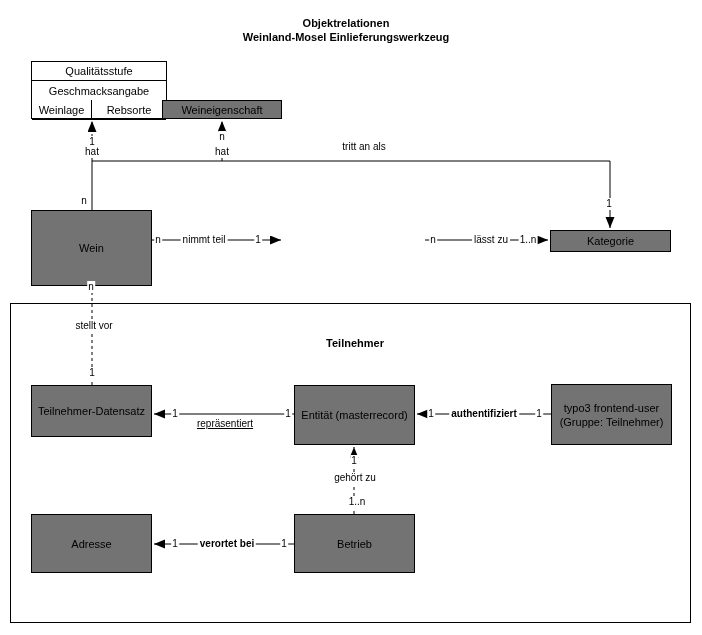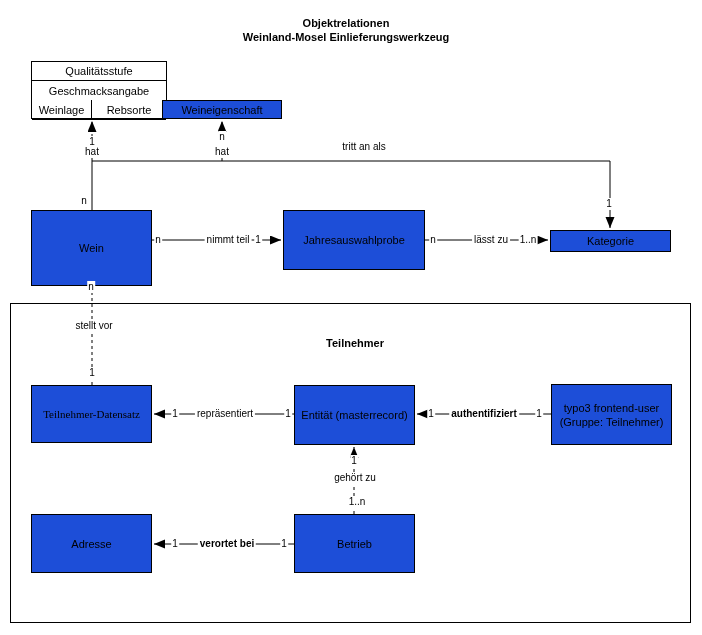--- a/index.html
+++ b/index.html
@@ -5,21 +5,21 @@
   html,body{margin:0;padding:0;background:#ffffff;}
   #canvas{
     position:relative;width:702px;height:635px;background:#ffffff;
     font-family:"Liberation Sans",sans-serif;color:#000;overflow:hidden;
   }
   .title{
     position:absolute;left:146px;top:16px;width:400px;text-align:center;
     font-weight:bold;font-size:11px;line-height:14px;
   }
   .ebox{
-    position:absolute;border:1px solid #000;background:#1d4ed8;box-sizing:border-box;
+    position:absolute;border:1px solid #000;background:#737373;box-sizing:border-box;
     display:flex;align-items:center;justify-content:center;text-align:center;
     font-size:11px;line-height:14px;z-index:3;
   }
   .group{
     position:absolute;border:1px solid #000;background:transparent;box-sizing:border-box;z-index:1;
   }
   .group-title{
     position:absolute;font-weight:bold;font-size:11px;z-index:2;transform:translate(-50%,-50%);
     background:#fff;padding:0 2px;white-space:nowrap;
   }
@@ -78,23 +78,22 @@
     <div class="row r1">Qualitätsstufe</div>
     <div class="row r3">Geschmacksangabe</div>
     <div class="row r2">
       <div class="cell c1">Weinlage</div>
       <div class="cell c2">Rebsorte</div>
     </div>
   </div>
 
   <div class="ebox" style="left:162px;top:100px;width:120px;height:19px;">Weineigenschaft</div>
   <div class="ebox" style="left:31px;top:210px;width:121px;height:76px;">Wein</div>
-  <div class="ebox" style="left:283px;top:210px;width:142px;height:60px;">Jahresauswahlprobe</div>
   <div class="ebox" style="left:550px;top:230px;width:121px;height:22px;">Kategorie</div>
-  <div class="ebox" style="left:31px;top:385px;width:121px;height:58px;font-family:Liberation Serif, serif;">Teilnehmer-Datensatz</div>
+  <div class="ebox" style="left:31px;top:385px;width:121px;height:52px;">Teilnehmer-Datensatz</div>
   <div class="ebox" style="left:294px;top:385px;width:121px;height:60px;">Entität (masterrecord)</div>
   <div class="ebox" style="left:551px;top:384px;width:121px;height:61px;">
     <div>
       <div>typo3 frontend-user</div>
       <div>(Gruppe: Teilnehmer)</div>
     </div>
   </div>
   <div class="ebox" style="left:31px;top:514px;width:121px;height:59px;">Adresse</div>
   <div class="ebox" style="left:294px;top:514px;width:121px;height:59px;">Betrieb</div>
 
@@ -102,33 +101,33 @@
   <div class="elabel" style="left:92px;top:152px;">hat</div>
 
   <div class="mult" style="left:222px;top:137px;">n</div>
   <div class="elabel" style="left:222px;top:152px;">hat</div>
 
   <div class="mult" style="left:84px;top:201px;">n</div>
   <div class="elabel" style="left:364px;top:147px;">tritt an als</div>
   <div class="mult" style="left:609px;top:204px;">1</div>
 
   <div class="mult" style="left:158px;top:240px;">n</div>
-  <div class="elabel" style="left:228px;top:240px;text-align:center;">nimmt teil</div>
+  <div class="elabel" style="left:204px;top:240px;text-align:center;">nimmt teil</div>
   <div class="mult" style="left:258px;top:240px;">1</div>
 
   <div class="mult" style="left:433px;top:240px;">n</div>
   <div class="elabel" style="left:491px;top:240px;">lässt zu</div>
   <div class="mult" style="left:528px;top:240px;">1..n</div>
 
   <div class="mult" style="left:91px;top:287px;">n</div>
   <div class="elabel" style="left:94px;top:326px;">stellt vor</div>
   <div class="mult" style="left:92px;top:373px;">1</div>
 
   <div class="mult" style="left:175px;top:414px;">1</div>
-  <div class="elabel" style="left:225px;top:414px;">repräsentiert</div>
+  <div class="elabel" style="left:225px;top:424px;text-decoration:underline;">repräsentiert</div>
   <div class="mult" style="left:288px;top:414px;">1</div>
 
   <div class="mult" style="left:431px;top:414px;">1</div>
   <div class="elabel" style="left:484px;top:414px;font-weight:bold;">authentifiziert</div>
   <div class="mult" style="left:539px;top:414px;">1</div>
 
   <div class="mult" style="left:354px;top:461px;">1</div>
   <div class="elabel" style="left:355px;top:478px;">gehört zu</div>
   <div class="mult" style="left:357px;top:502px;">1..n</div>
 

